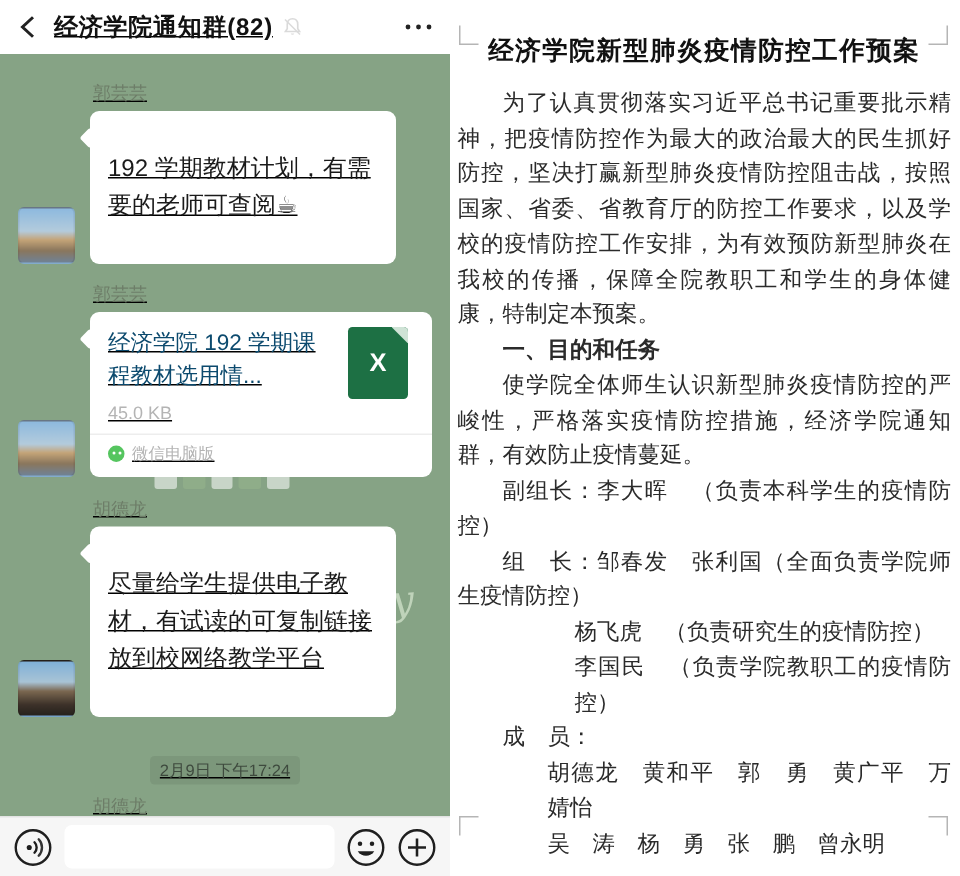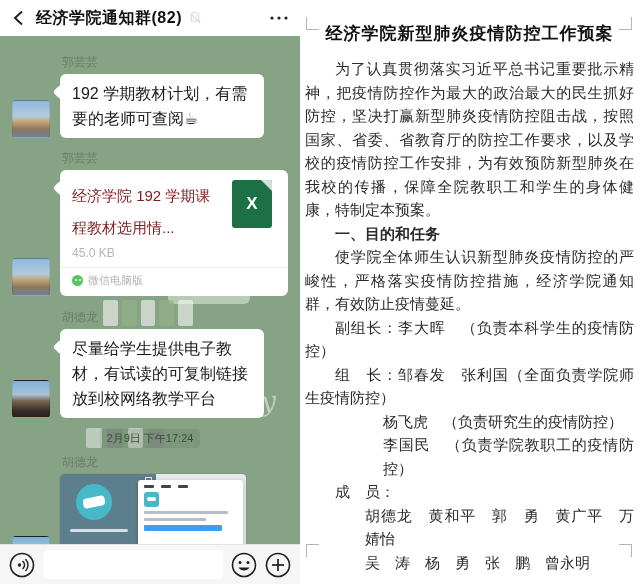--- a/index.html
+++ b/index.html
@@ -1,21 +1,21 @@
 <!DOCTYPE html>
 <html><head>
 <meta charset="utf-8">
 <style>
   * { margin:0; padding:0; box-sizing:border-box; }
   html,body { width:640px; height:584px; }
   body { font-family:"Liberation Sans","DejaVu Sans",sans-serif; background:#fff; }
   .app { width:640px; height:584px; display:flex; overflow:hidden; }
 
   
-  .chat-panel { width:300px; height:584px; display:flex; flex-direction:column; background:#86a385; position:relative; }
+  .chat-panel { width:300px; height:584px; display:flex; flex-direction:column; background:#86a385; position:relative;text-decoration:underline; }
   .chat-header { height:36px; background:#ffffff; display:flex; align-items:center; padding:0 10px; flex:0 0 36px; z-index:3; }
   .back-ico { width:18px; height:18px; margin-right:8px; flex:0 0 auto; }
   .chat-title { font-size:16px; font-weight:bold; color:#111; letter-spacing:.5px; }
   .bell { width:14px; height:14px; margin-left:6px; opacity:.55; }
   .menu-dots { margin-left:auto; width:22px; height:18px; }
 
   .chat-body { flex:1 1 auto; position:relative; overflow:hidden; padding:8px 12px 0 12px; }
 
   
   .deco { position:absolute; z-index:0; }
@@ -32,27 +32,27 @@
 
   .ts { position:relative; z-index:1; width:max-content; margin:4px auto 0 auto; font-size:11px; color:#3e4a3e; background:rgba(0,0,0,.07); padding:2px 7px; border-radius:3px; }
 
   .msg { position:relative; z-index:1; display:flex; align-items:flex-end; margin-top:10px; }
   .avatar { width:38px; height:38px; border-radius:4px; flex:0 0 38px; border:1px solid rgba(0,0,0,.08); }
   .av-guo { background:linear-gradient(180deg,#8db9de 0%,#b3cbdc 42%,#c4a478 58%,#8a765c 78%,#6f8296 100%); }
   .av-hu  { background:linear-gradient(180deg,#7fb0d8 0%,#a8c3d5 38%,#7a6750 55%,#3c3129 80%,#26211c 100%); }
   .msg-col { margin-left:10px; display:flex; flex-direction:column; align-items:flex-start; }
   .sender { font-size:12px; color:#6d7d68; margin:0 0 3px 2px; }
 
-  .bubble { position:relative; background:#fff; border-radius:6px; padding:7px 12px; font-size:16px; line-height:25px; color:#1a1a1a; max-width:204px; }
+  .bubble { position:relative; background:#fff; border-radius:6px; padding:26px 12px; font-size:16px; line-height:25px; color:#1a1a1a; max-width:204px; }
   .bubble:before { content:""; position:absolute; left:-5px; top:13px; width:10px; height:10px; background:#fff; transform:rotate(45deg); border-radius:2px; }
 
   .file-card { position:relative; background:#fff; border-radius:6px; padding:10px 12px 6px 12px; width:228px; }
   .file-card:before { content:""; position:absolute; left:-5px; top:13px; width:10px; height:10px; background:#fff; transform:rotate(45deg); border-radius:2px; }
   .file-top { display:flex; }
-  .file-name { font-size:15px; line-height:32px; color:#7f1d1d; width:150px; }
+  .file-name { font-size:15px; line-height:22px; color:#0c4a6e; width:150px; }
   .xls { width:40px; height:48px; margin-left:10px; position:relative; background:#1d7044; border-radius:3px; flex:0 0 40px; }
   .xls:after { content:""; position:absolute; right:0; top:0; border-style:solid; border-width:0 11px 11px 0; border-color:transparent #cfe3d6 transparent transparent; border-top-right-radius:3px; }
   .xls-x { position:absolute; left:0; right:0; top:14px; text-align:center; color:#fff; font-weight:bold; font-size:17px; font-family:"Liberation Sans",sans-serif; }
   .file-size { font-size:12px; color:#b4b4b4; margin-top:2px; }
   .file-div { height:1px; background:#ededed; margin:7px -12px 0 -12px; }
   .file-src { display:flex; align-items:center; gap:5px; padding:5px 0 2px 0; font-size:11px; color:#b4b4b4; }
   .wc-dot { width:11px; height:11px; border-radius:50%; background:#55c55f; position:relative; }
   .wc-dot:after { content:""; position:absolute; left:2.5px; top:3.5px; width:2px; height:2px; border-radius:50%; background:#fff; box-shadow:4px 0 0 #fff; }
 
   
@@ -173,21 +173,21 @@
       </div>
 
       <div class="msg" style="margin-top:13px;">
         <div class="avatar av-hu"></div>
         <div class="msg-col">
           <span class="sender">胡德龙</span>
           <div class="bubble">尽量给学生提供电子教材，有试读的可复制链接放到校网络教学平台</div>
         </div>
       </div>
 
-      <div class="ts" style="margin-top:11px;text-align:right;">2月9日 下午17:24</div>
+      <div class="ts" style="margin-top:26px;text-align:right;">2月9日 下午17:24</div>
 
       <div class="msg" style="margin-top:6px;">
         <div class="avatar av-hu"></div>
         <div class="msg-col">
           <span class="sender">胡德龙</span>
           <div class="shot">
             <div class="shot-left">
               <span class="shot-x"></span>
               <div class="hand-circle"></div>
               <span class="shot-line sl1"></span>

